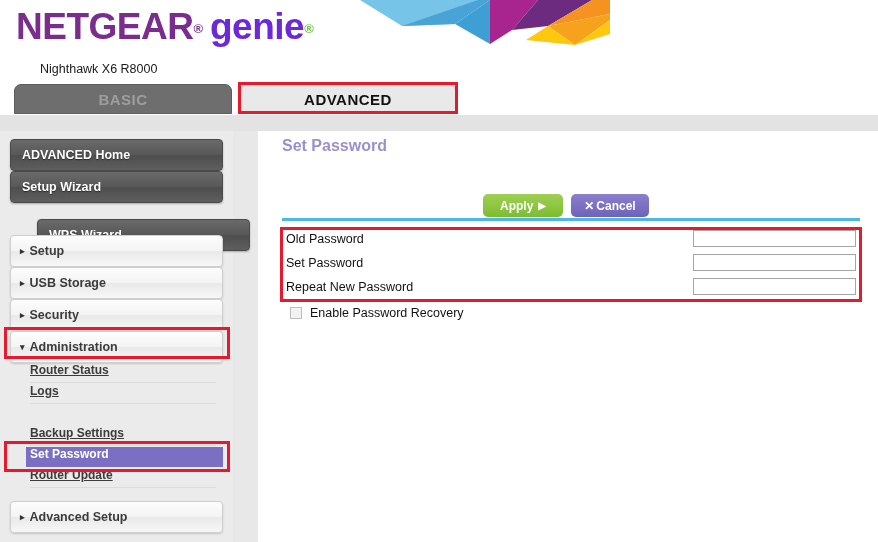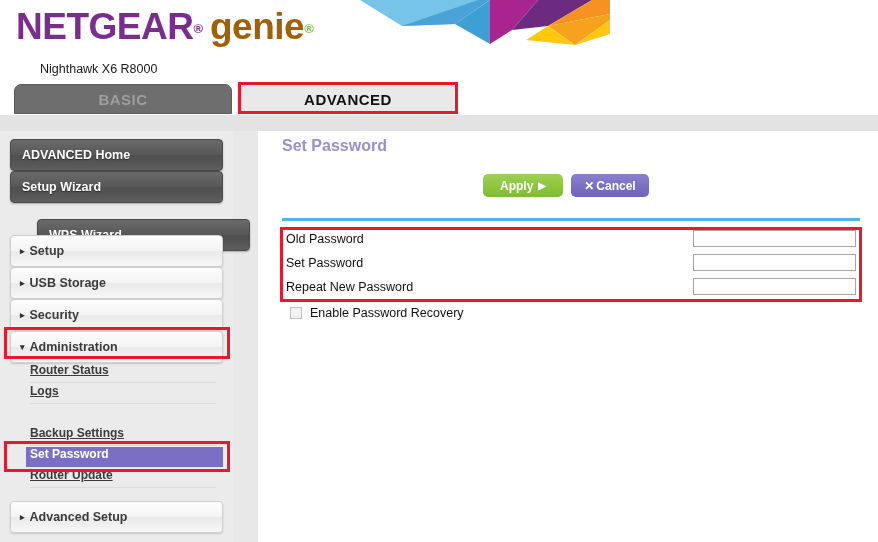--- a/index.html
+++ b/index.html
@@ -40,21 +40,21 @@
     font-size: 13px;
     font-weight: bold;
     vertical-align: super;
     line-height: 1;
   }
   .brand-reg.purple { color: #7b2d8e; }
   .brand-reg.green  { color: #6cbe45; }
   .brand-genie {
     font-size: 37px;
     font-weight: bold;
-    color: #a16207;
+    color: #6d28d9;
     margin-left: 7px;
     letter-spacing: -0.5px;
   }
   .model {
     position: absolute;
     left: 12px;
     top: 62px;
     font-size: 12.5px;
     font-weight: normal;
     color: #1a1a1a;
@@ -251,20 +251,21 @@
     font-size: 12px;
     font-weight: bold;
     color: #ffffff;
     display: flex;
     align-items: center;
     justify-content: center;
     box-sizing: border-box;
     border: none;
     font-family: "Liberation Sans", sans-serif;
     padding: 0 10px;
+    margin-top: 20px;
   }
   .btn-apply {
     width: 80px;
     background: linear-gradient(to bottom, #a0cf56 0%, #8cc63e 55%, #7fbb32 100%);
   }
   .btn-cancel {
     width: 78px;
     background: linear-gradient(to bottom, #8a80cc 0%, #7b6fc4 55%, #6f63b8 100%);
   }
   .btn-apply .arrow { margin-left: 5px; font-size: 10px; }

